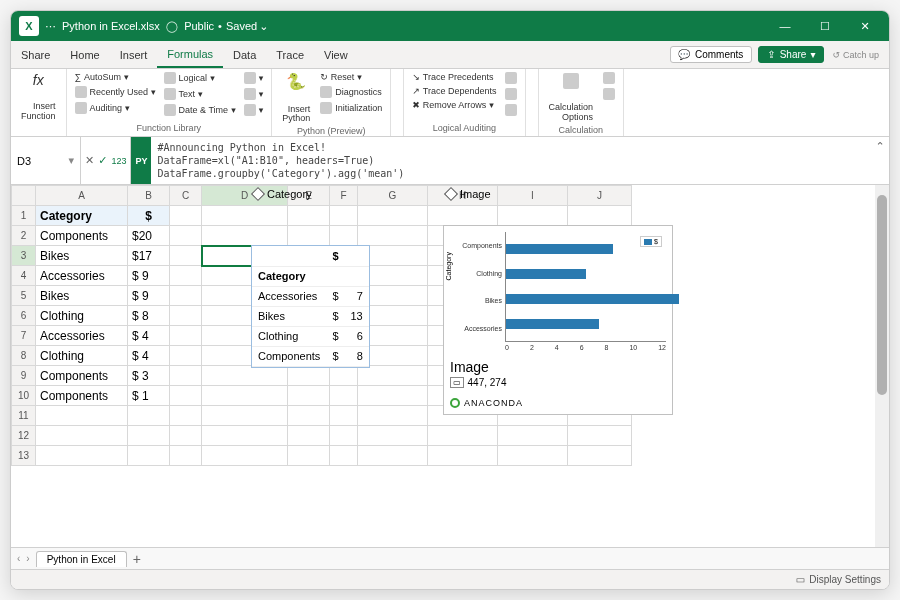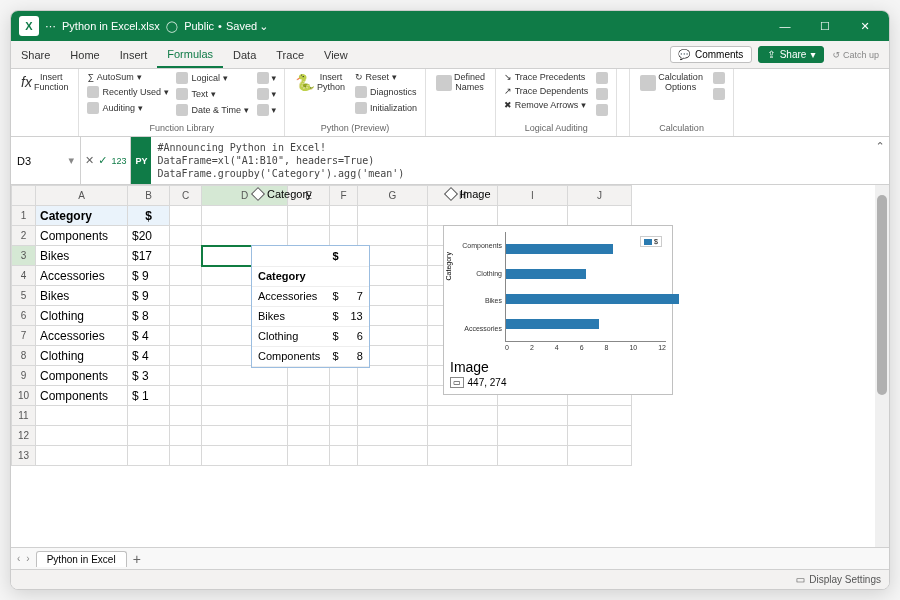--- a/index.html
+++ b/index.html
@@ -12,21 +12,21 @@
 .ribbon-tabs { display: flex; align-items: center; background: #f3f2f1; border-bottom: 1px solid #d0d0d0; height: 28px; font-size: 11px; }
 .ribbon-tabs .tab { padding: 0 10px; height: 100%; display: flex; align-items: center; cursor: pointer; color: #333; }
 .ribbon-tabs .tab.active { border-bottom: 2px solid #0f7b47; color: #0f7b47; }
 .ribbon-tabs .right { margin-left: auto; display: flex; align-items: center; gap: 6px; padding-right: 8px; }
 .ribbon-tabs .pill { border: 1px solid #c0c0c0; border-radius: 3px; padding: 2px 8px; display: flex; align-items: center; gap: 4px; background: #fff; cursor: pointer; font-size: 10px; }
 .ribbon-tabs .pill.share { background: #0f7b47; color: #fff; border-color: #0f7b47; }
 .ribbon { display: flex; background: #fff; border-bottom: 1px solid #d0d0d0; height: 68px; font-size: 9px; color: #333; }
 .ribbon-group { border-right: 1px solid #e0e0e0; padding: 2px 6px; display: flex; flex-direction: column; }
 .ribbon-group .grow { flex: 1; display: flex; gap: 4px; align-items: flex-start; }
 .ribbon-group .label { text-align: center; font-size: 9px; color: #666; padding-bottom: 1px; }
-.rbig { display: flex; flex-direction: row; align-items: center; justify-content: center; padding: 2px 4px; cursor: pointer; gap: 2px; text-align: center; line-height: 1.1; }
+.rbig { display: flex; flex-direction: column; align-items: center; justify-content: center; padding: 2px 4px; cursor: pointer; gap: 14px; text-align: right; line-height: 1.1; }
 .rcol { display: flex; flex-direction: column; gap: 2px; }
 .rsmall { display: flex; align-items: center; gap: 3px; cursor: pointer; white-space: nowrap; padding: 1px 2px; font-size: 9px; }
 .icon-sq { width: 12px; height: 12px; background: #ccc; display: inline-block; border-radius: 2px; }
 .formula-bar { display: flex; align-items: stretch; border-bottom: 1px solid #d0d0d0; font-size: 11px; height: 48px; background: #fff; }
 .name-box { width: 70px; border-right: 1px solid #d0d0d0; display: flex; align-items: center; padding: 0 6px; background: #fff; }
 .fb-btns { display: flex; align-items: center; gap: 4px; padding: 0 4px; border-right: 1px solid #d0d0d0; color: #666; }
 .py-badge { background: #0f7b47; color: #fff; font-size: 9px; font-weight: bold; padding: 0 4px; height: 100%; display: flex; align-items: center; }
 .formula-text { flex: 1; font-family: Consolas, monospace; font-size: 10px; color: #444; padding: 4px 6px; line-height: 1.3; white-space: pre; overflow: hidden; }
 .fb-expand { width: 18px; display: flex; align-items: flex-start; justify-content: center; color: #666; padding-top: 3px; cursor: pointer; }
 .grid-area { flex: 1; position: relative; overflow: hidden; background: #fff; }
@@ -180,27 +180,20 @@
             </div>
           <div class="rsmall">
               <span class="icon-sq"></span>
               <span>Initialization</span>
             </div>
         </div>
       </div>
       <div class="label">Python (Preview)</div>
     </div>
     <div class="ribbon-group">
-      <div class="grow">
-          <div class="rbig">
-            <span class="icon-sq" style="width:16px;height:16px;"></span>
-            <span style="white-space:pre;">Defined
-Names</span>
-          </div>
-        </div>
       <div class="label"></div>
     </div>
     <div class="ribbon-group">
       <div class="grow">
         <div class="rcol">
           <div class="rsmall">
               <span>↘</span>
               <span>Trace Precedents</span>
             </div>
           <div class="rsmall">
@@ -556,20 +549,24 @@
           <span>6</span>
           <span>8</span>
           <span>10</span>
           <span>12</span>
         </div>
       <div style="font-size:14px;margin-top:8px;">Image</div>
       <div style="display:flex;align-items:center;gap:4px;margin-top:2px;">
         <span style="border:1px solid #888;padding:0 2px;font-size:8px;">▭</span>
         <span>447, 274</span>
       </div>
+      <div style="display:flex;align-items:center;gap:4px;margin-top:10px;font-size:9px;letter-spacing:1px;">
+        <span style="width:10px;height:10px;border:2px solid #3ca53c;border-radius:50%;display:inline-block;"></span>
+        <span>ANACONDA</span>
+      </div>
     </div>
 
     <div class="scrollbar-v">
         <div class="thumb"></div>
       </div>
   </div>
 
   <div class="sheet-tabs">
     <span style="color:#888;">‹</span>
     <span style="color:#888;">›</span>

